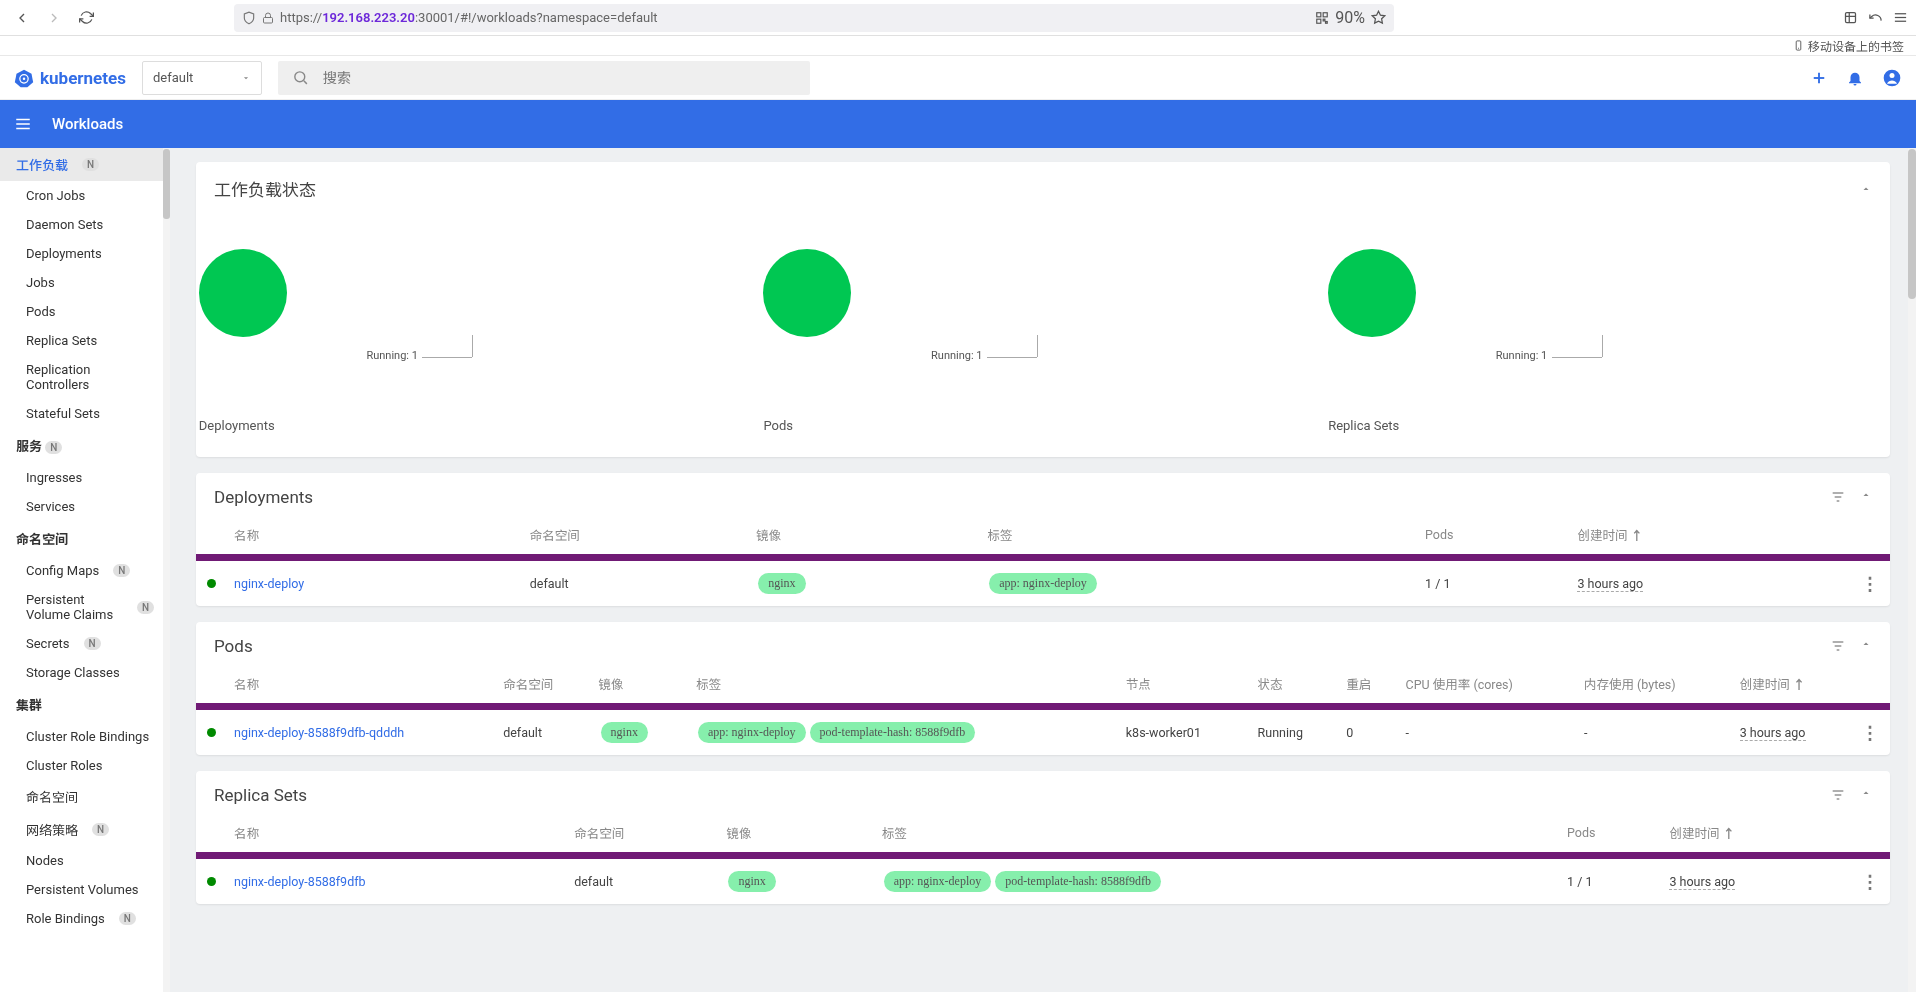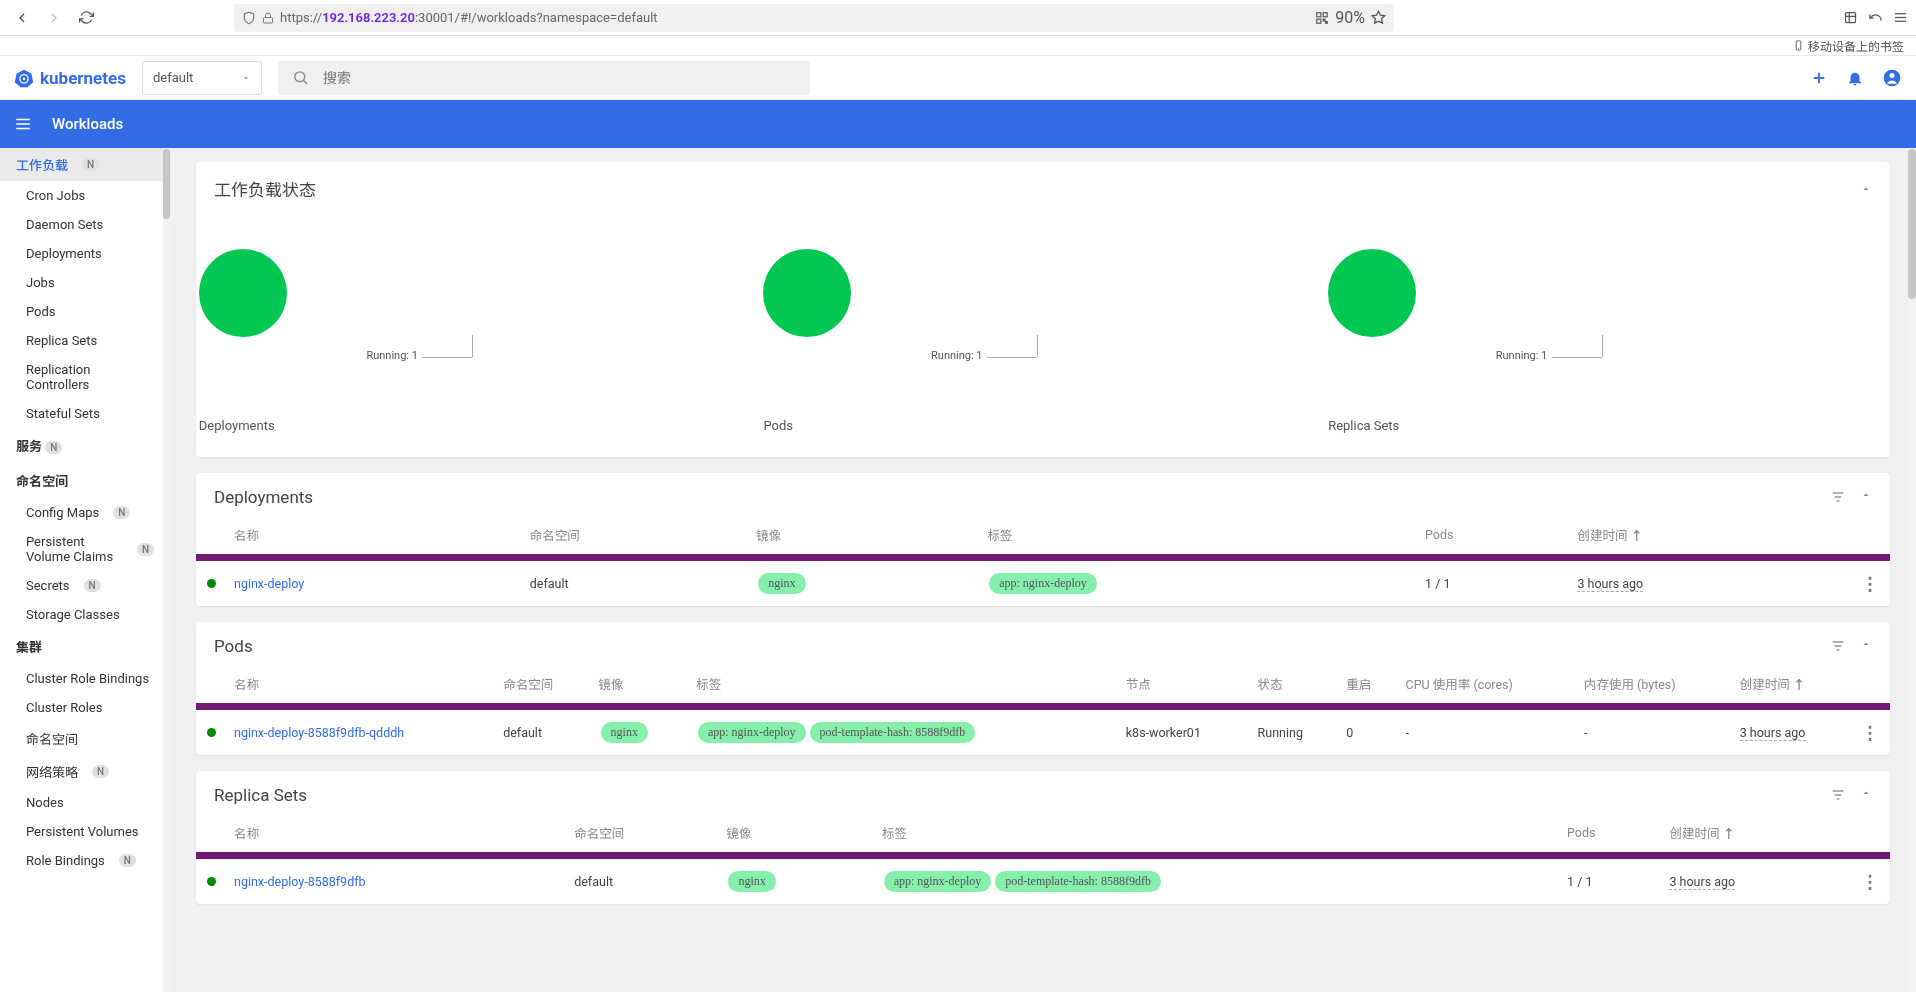--- a/index.html
+++ b/index.html
@@ -218,20 +218,24 @@
         <div class="sb-item">Cron Jobs</div>
         <div class="sb-item">Daemon Sets</div>
         <div class="sb-item">Deployments</div>
         <div class="sb-item">Jobs</div>
         <div class="sb-item">Pods</div>
         <div class="sb-item">Replica Sets</div>
         <div class="sb-item">Replication Controllers</div>
         <div class="sb-item">Stateful Sets</div>
       </div>
     <div class="sb-section"><span>服务</span> <span class="tag-n">N</span></div>
+    <div id="sb-services">
+        <div class="sb-item">Ingresses</div>
+        <div class="sb-item">Services</div>
+      </div>
     <div class="sb-section">命名空间</div>
     <div id="sb-config">
         <div class="sb-item">Config Maps <span class="tag-n">N</span></div>
         <div class="sb-item">Persistent Volume Claims <span class="tag-n">N</span></div>
         <div class="sb-item">Secrets <span class="tag-n">N</span></div>
         <div class="sb-item">Storage Classes</div>
       </div>
     <div class="sb-section">集群</div>
     <div id="sb-cluster">
         <div class="sb-item">Cluster Role Bindings</div>

